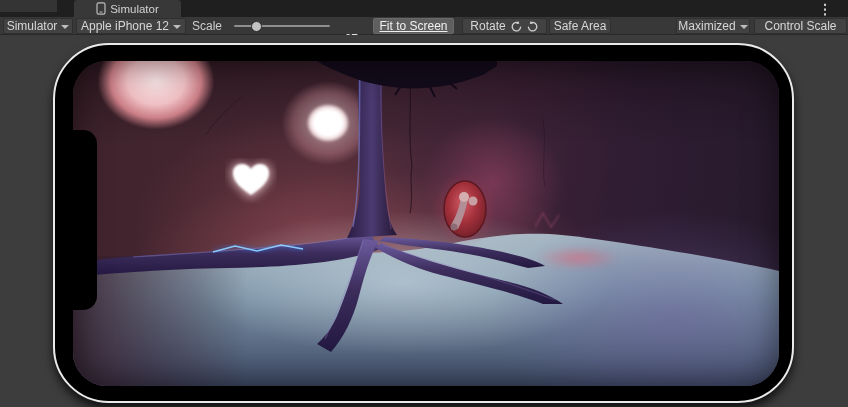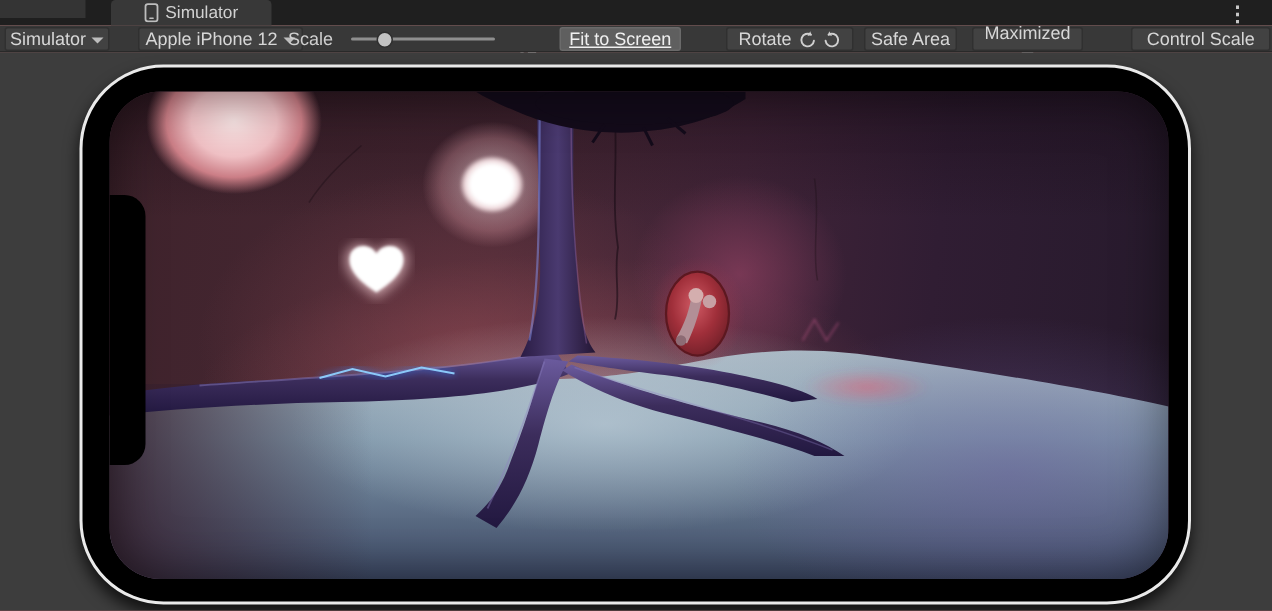--- a/index.html
+++ b/index.html
@@ -79,50 +79,50 @@
       <span>Simulator</span>
     </div>
     <div class="kebab">⋮</div>
   </div>
 
   <div class="toolbar">
     <div class="tbtn" style="left:3px;width:70px;">
       <span>Simulator</span>
       <span class="caret"></span>
     </div>
-    <div class="tbtn" style="left:92px;width:110px;text-align:right;">
+    <div class="tbtn" style="left:76px;width:110px;text-align:right;">
       <span>Apple iPhone 12</span>
       <span class="caret"></span>
     </div>
     <div class="tlabel" style="left:192px;">Scale</div>
     <div class="slider">
       <div class="track"></div>
       <div class="thumb"></div>
     </div>
     <div class="scale-value">27</div>
     <div class="tbtn active" style="left:373px;width:81px;text-decoration:underline;">
       <span>Fit to Screen</span>
     </div>
-    <div class="tbtn" style="left:484px;width:85px;">
+    <div class="tbtn" style="left:462px;width:85px;">
       <span>Rotate</span>
       <span class="rot-icons">
         <svg width="13" height="13" viewBox="0 0 13 13">
           <path d="M10.6 7.2 A4.2 4.2 0 1 1 8.6 3.1" fill="none" stroke="#cfcfcf" stroke-width="1.3" stroke-linecap="round"></path>
           <path d="M8.2 0.8 L8.9 3.4 L6.3 4.0 Z" fill="#cfcfcf"></path>
         </svg>
         <svg width="13" height="13" viewBox="0 0 13 13">
           <path d="M2.4 7.2 A4.2 4.2 0 1 0 4.4 3.1" fill="none" stroke="#cfcfcf" stroke-width="1.3" stroke-linecap="round"></path>
           <path d="M4.8 0.8 L4.1 3.4 L6.7 4.0 Z" fill="#cfcfcf"></path>
         </svg>
       </span>
     </div>
-    <div class="tbtn" style="left:576px;width:62px;">
+    <div class="tbtn" style="left:549px;width:62px;">
       <span>Safe Area</span>
     </div>
-    <div class="tbtn" style="left:648px;width:74px;flex-direction:column;">
+    <div class="tbtn" style="left:676px;width:74px;">
       <span>Maximized</span>
       <span class="caret"></span>
     </div>
     <div class="tbtn" style="left:754px;width:93px;">
       <span>Control Scale</span>
     </div>
   </div>
 
   <div class="viewport">
     <div class="phone">

